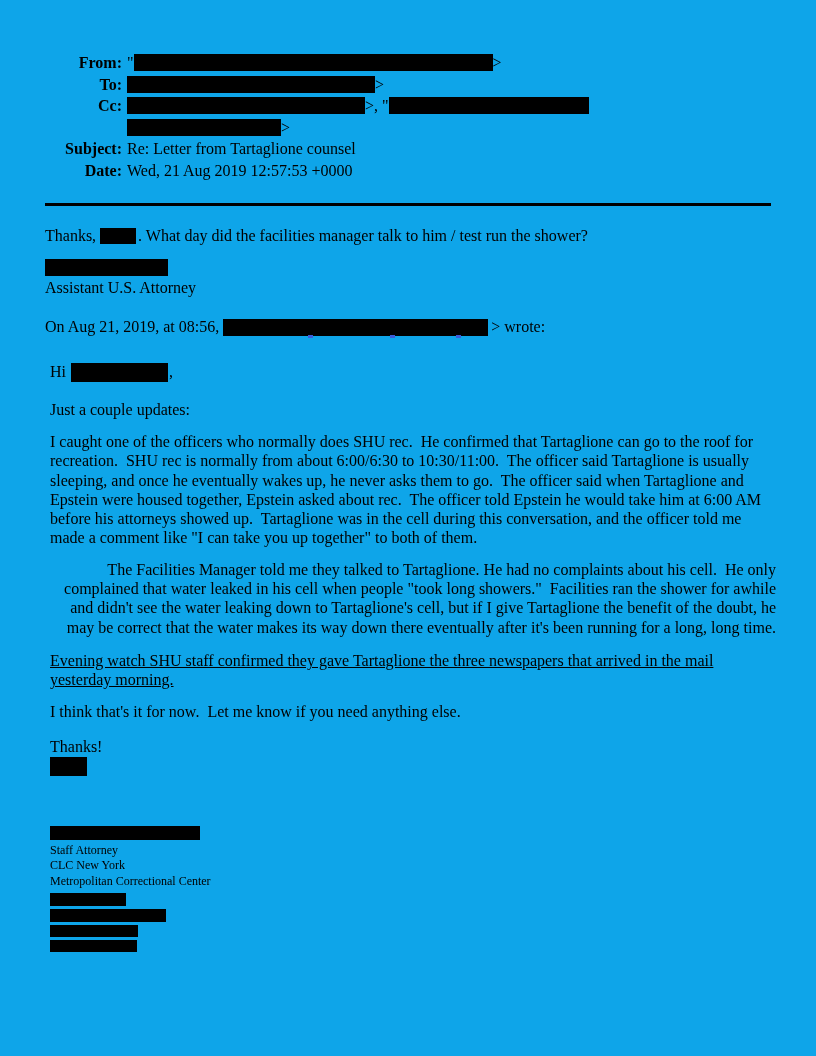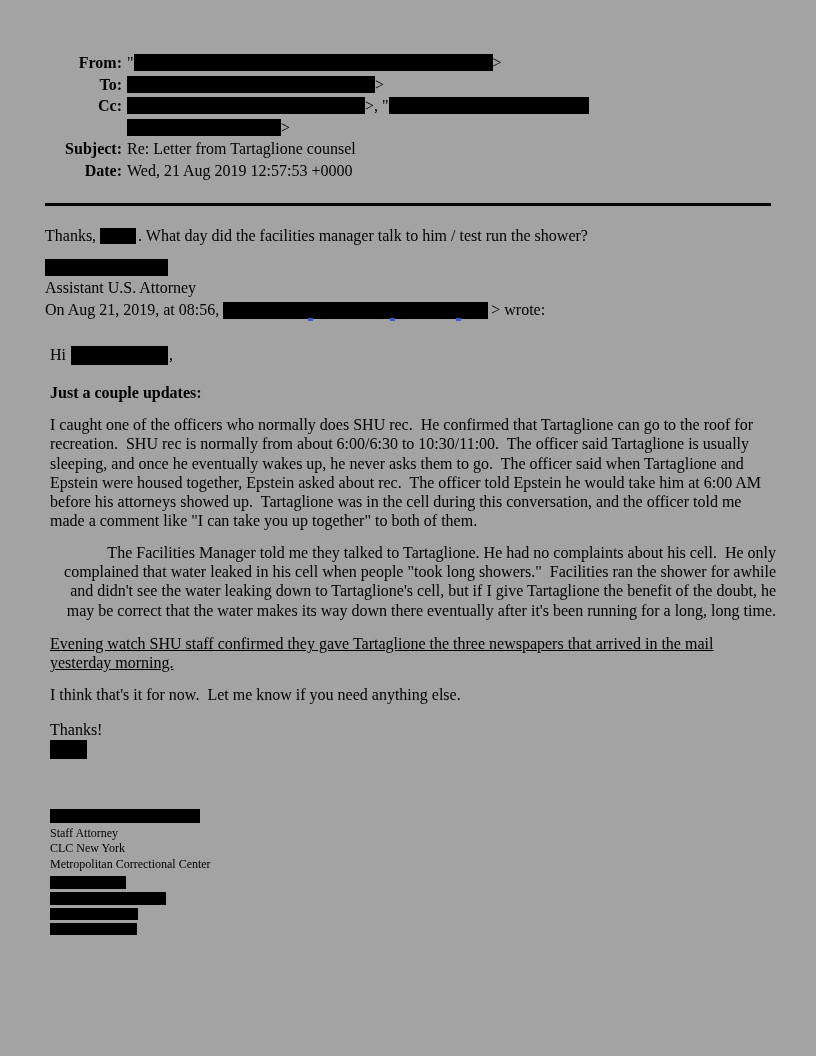--- a/index.html
+++ b/index.html
@@ -1,51 +1,51 @@
 <!DOCTYPE html>
 <html><head>
 <meta charset="utf-8">
 <style>
   * { margin:0; padding:0; box-sizing:border-box; }
   html,body { background:#ffffff; }
   .page {
     position:relative;
     width:816px; height:1056px;
-    background:#a3a3a3;
+    background:#0ea5e9;
     color:#000;
     font-family:"Liberation Serif", serif;
     font-size:16px;
     padding:52px 40px 0 45px;
     overflow:hidden;
   }
   
   .hrow { display:flex; line-height:21.5px; }
   .hlabel { width:77px; min-width:77px; text-align:right; font-weight:bold; }
   .hval { margin-left:5px; white-space:nowrap; }
   .red { display:inline-block; background:#000; vertical-align:-3px; }
   .hred { height:17px; }
   
   .sep { border:0; border-top:3px solid #000; width:726px; margin:22px 0 0 0; }
   
   .thanks-line { margin-top:20px; line-height:20px; }
   .inline-red { height:16px; width:36px; vertical-align:-3px; margin:0 2px 0 4px; }
   .sender-red { display:block; width:123px; height:17px; background:#000; margin-top:13px; }
   .sig-line { line-height:19px; }
   .aus { margin-top:2px; }
-  .onaug { margin-top:4px; line-height:18px; }
+  .onaug { margin-top:21px; line-height:18px; }
   .onaug-red { position:relative; height:17px; width:265px; vertical-align:-4px; margin:0 3px 0 4px; }
   .link-desc { position:absolute; bottom:-2px; width:5px; height:3px; background:#3b5bd6; }
   .link-desc.d1 { left:32%; }
   .link-desc.d2 { left:63%; }
   .link-desc.d3 { left:88%; }
   
   .quoted { margin-left:5px; margin-top:26px; }
   .hi-line { line-height:20px; }
   .hi-red { height:19px; width:97px; vertical-align:-5px; margin:0 1px 0 5px; }
-  .updates { margin-top:18px; line-height:19px;font-weight:bold; }
+  .updates { margin-top:18px; line-height:19px; }
   .para { white-space:pre; line-height:19.3px; }
   .p1 { margin-top:13px; }
   .p2 { margin-top:12px;text-align:right; }
   .p3 { margin-top:14px;text-decoration:underline; }
   .closing { margin-top:12px; line-height:19px; white-space:pre; }
   .signoff { margin-top:16px; line-height:19px; }
   .name-red { display:block; width:37px; height:19px; background:#000; margin-top:1px; }
   
   .qsig-red { display:block; width:150px; height:14px; background:#000; margin-top:50px; }
   .qsig-text { margin-top:3px; font-size:12px; line-height:15.5px; }

